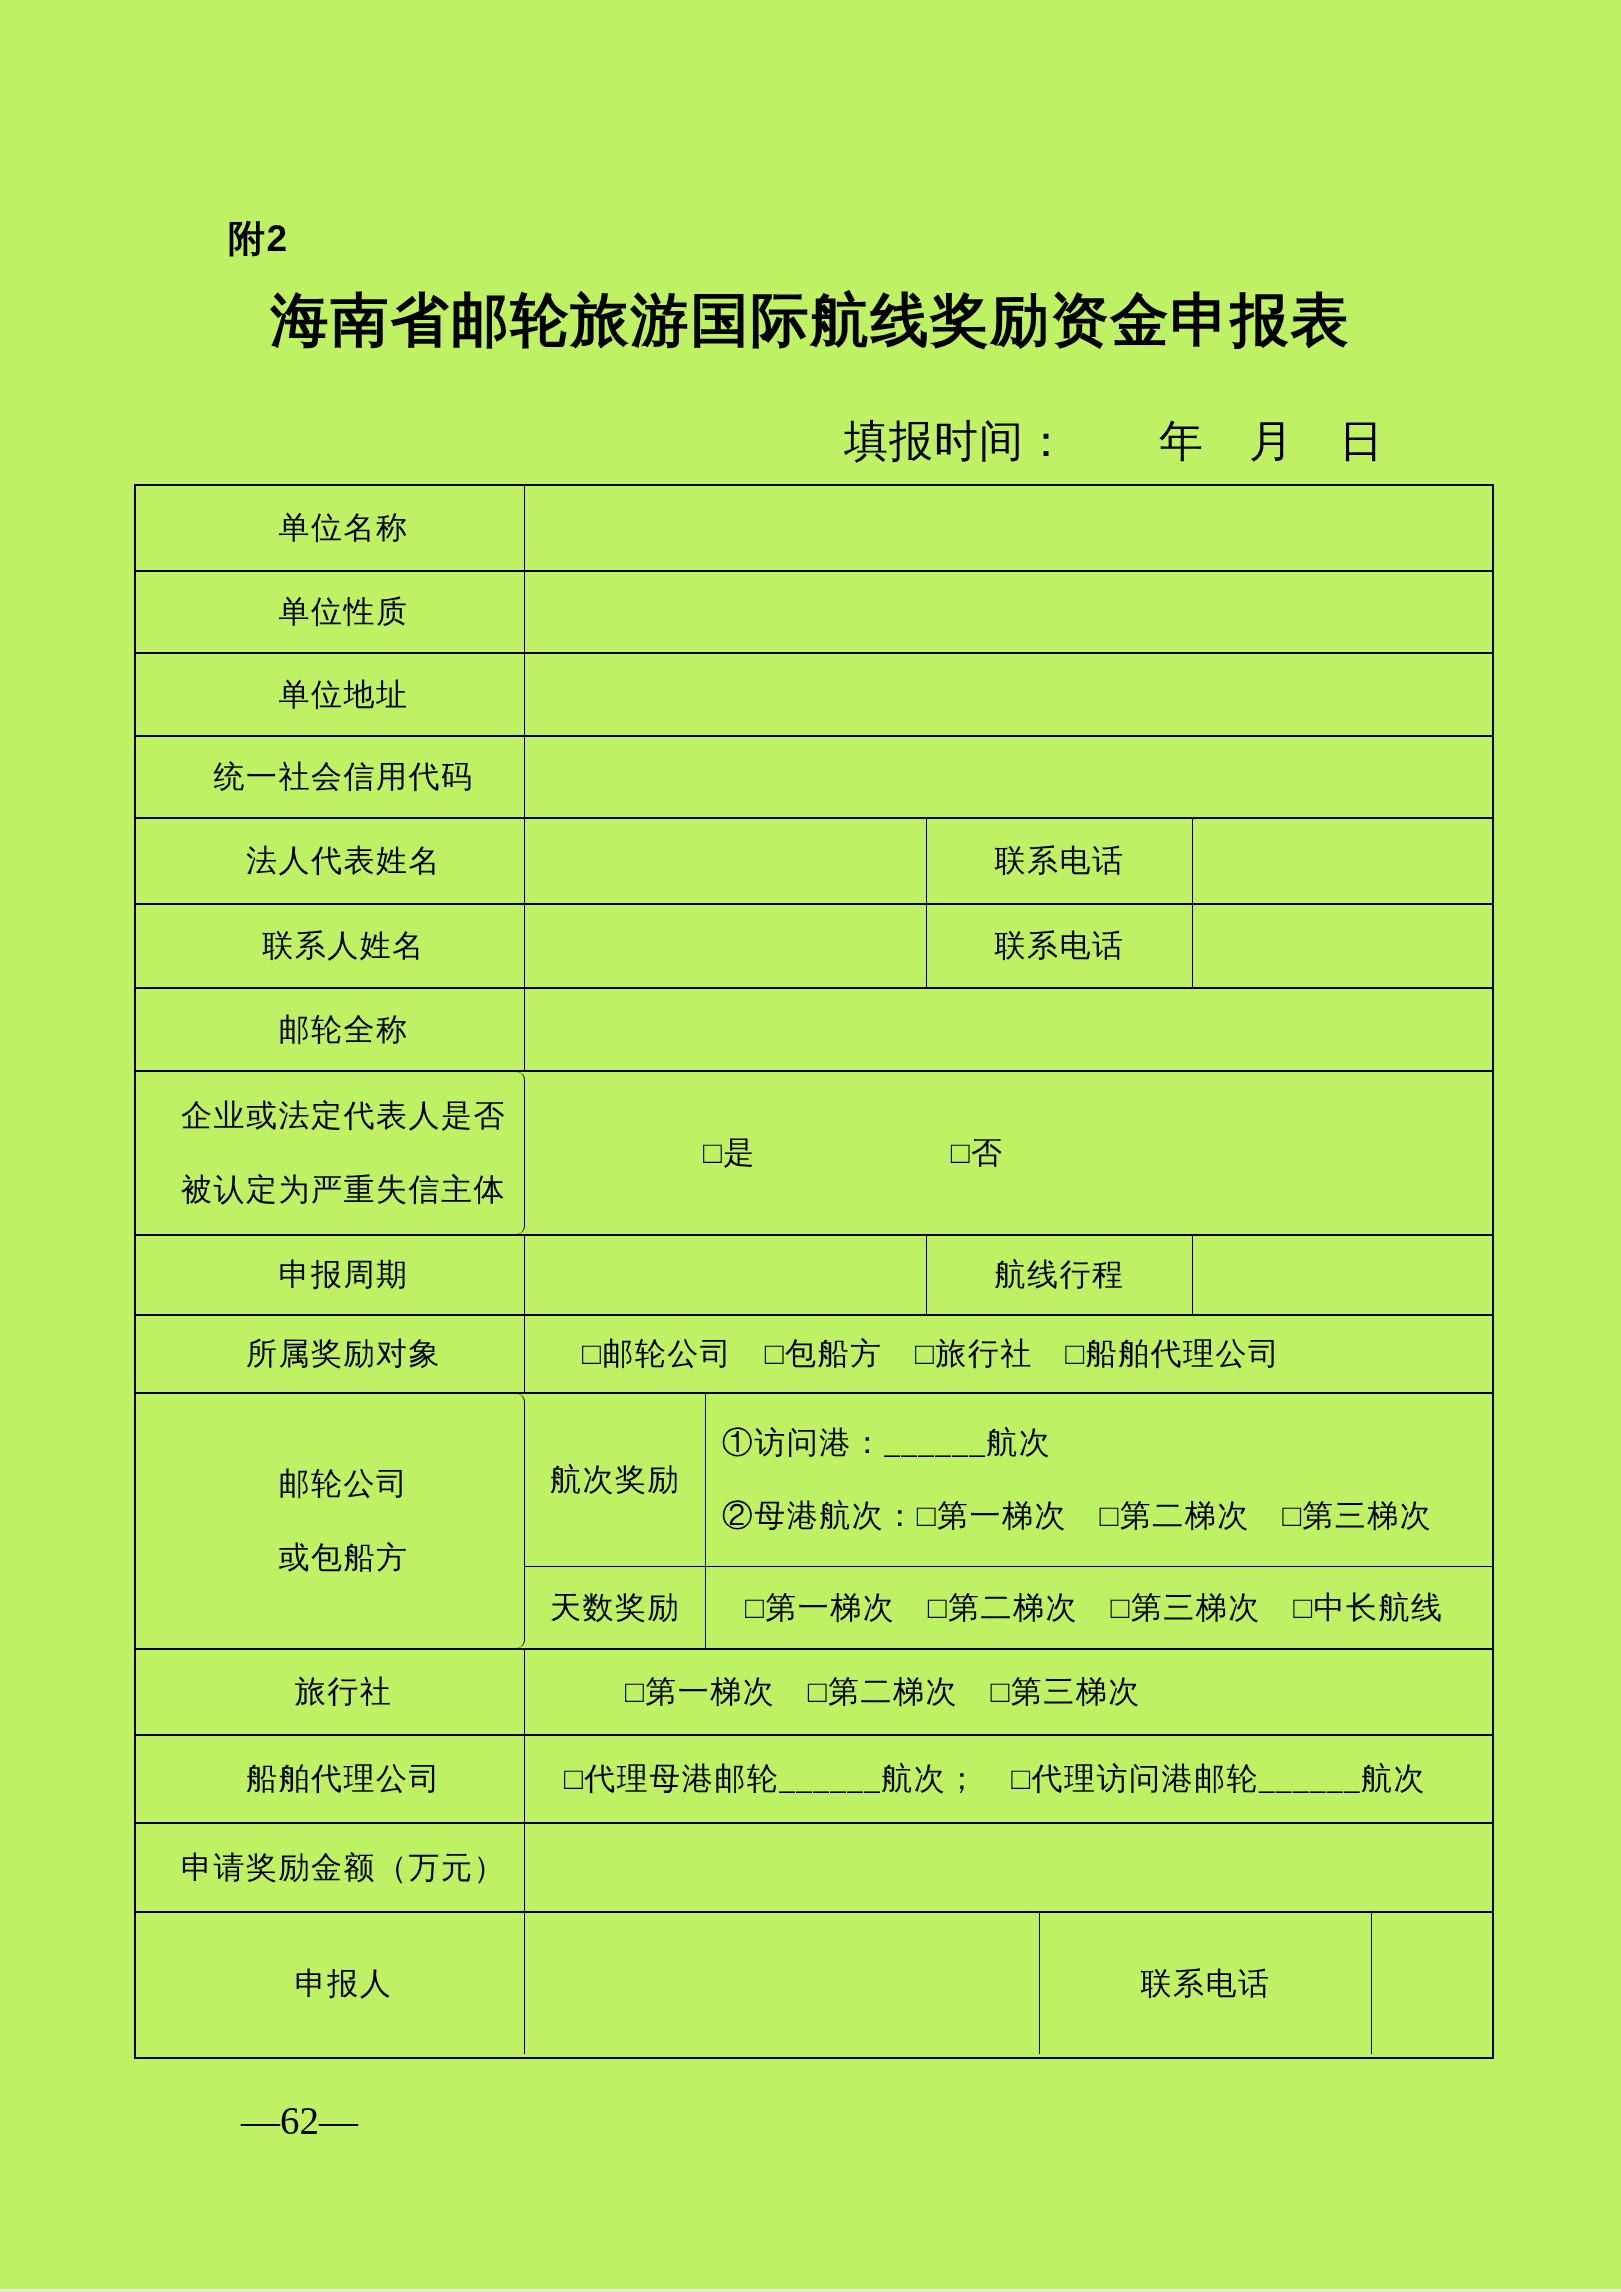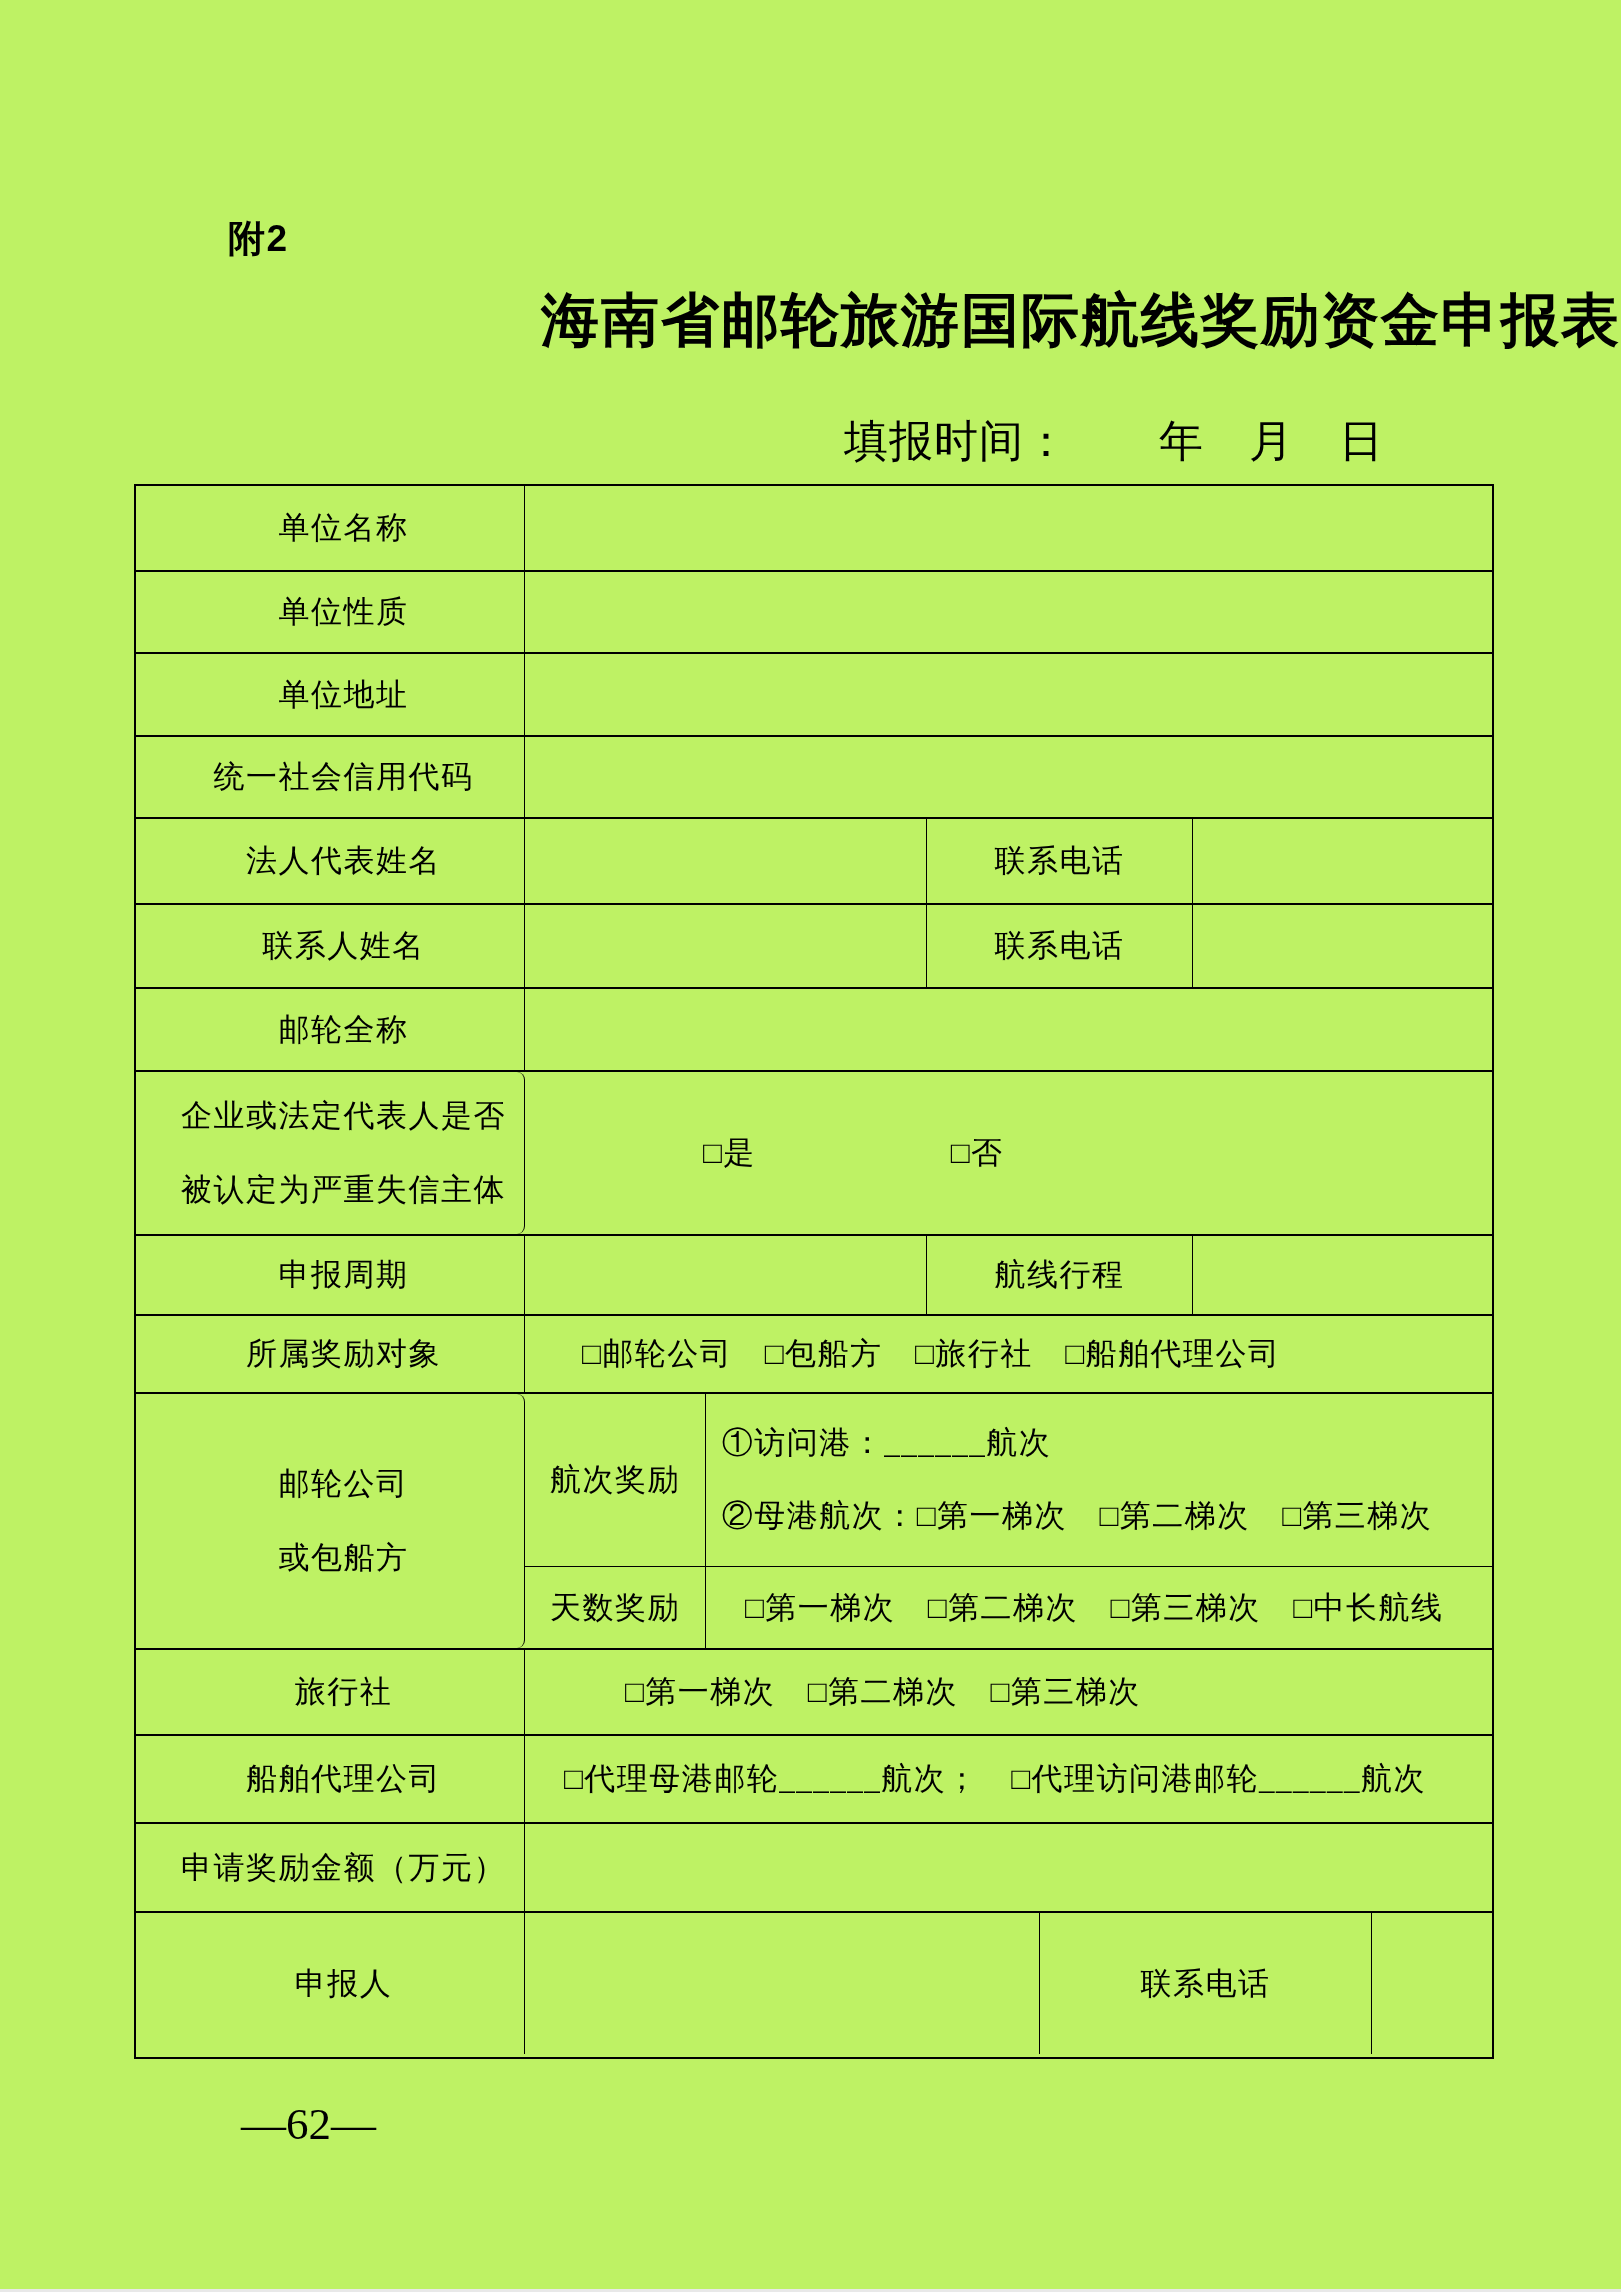--- a/index.html
+++ b/index.html
@@ -15,21 +15,21 @@
     letter-spacing:1.5px;
     overflow:hidden;
   }
   .att {
     position:absolute; left:228px; top:218px;
     font-size:37px; line-height:1.15; font-weight:bold;
     font-family:"Liberation Sans","DejaVu Sans",sans-serif;
   }
   .title {
     position:absolute; left:0; top:288px; width:100%;
-    text-align:right;
+    text-align:center;
     font-size:58px; font-weight:bold; letter-spacing:2px;
     line-height:1.15; white-space:nowrap;
   }
   .dateline {
     position:absolute; top:412px; right:237px;
     font-size:44px; letter-spacing:1px; white-space:pre;
   }
   .tbl {
     position:absolute; left:134px; top:484px;
     width:1360px; height:1575px;
@@ -63,21 +63,21 @@
   .pl40  { padding-left:39px; }
   .pl16  { padding-left:15.7px; }
   .gap24 { line-height:2.4;border-radius:8px; }
   .gap23 { line-height:2.35; }
   .sub { flex:1 1 auto; display:flex; flex-direction:column; }
   .subrow { display:flex; flex:0 0 auto; }
   .subrow1 { height:173px; border-bottom:1px solid #000; }
   .subrow2 { flex:1 1 auto; }
   .pageno {
     position:absolute; left:241px; top:2098px;
-    font-size:45px; letter-spacing:0;
+    font-size:39px; letter-spacing:0;
   }
 </style>
 </head>
 <body>
 
 <div class="page">
 
   <div class="att">附2</div>
 
   <div class="title">海南省邮轮旅游国际航线奖励资金申报表</div>

